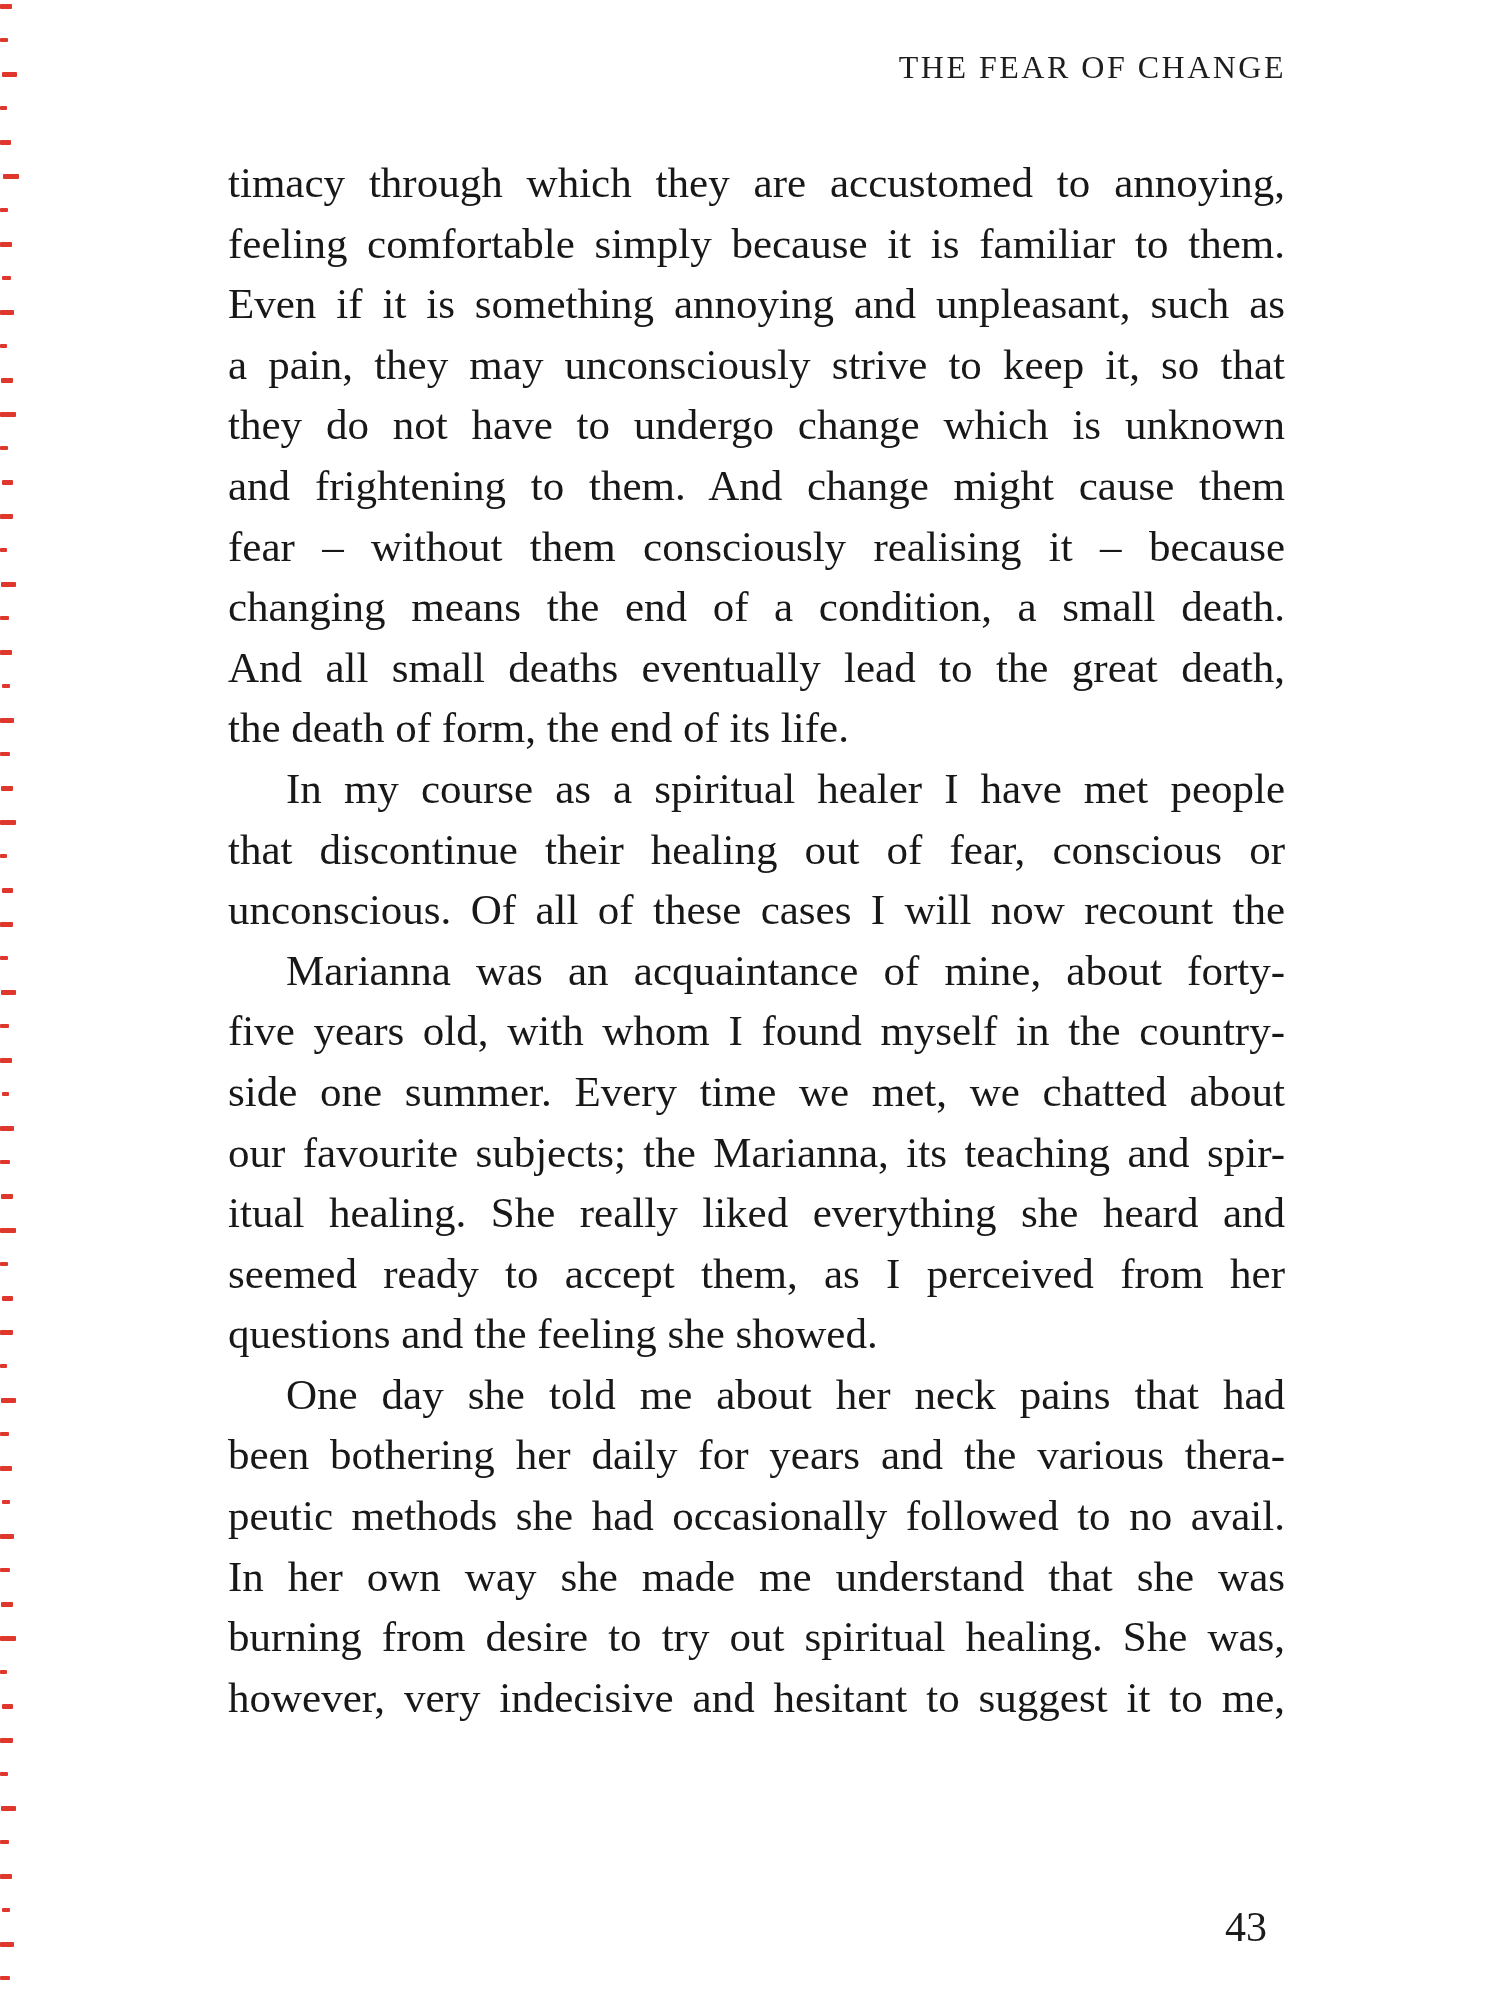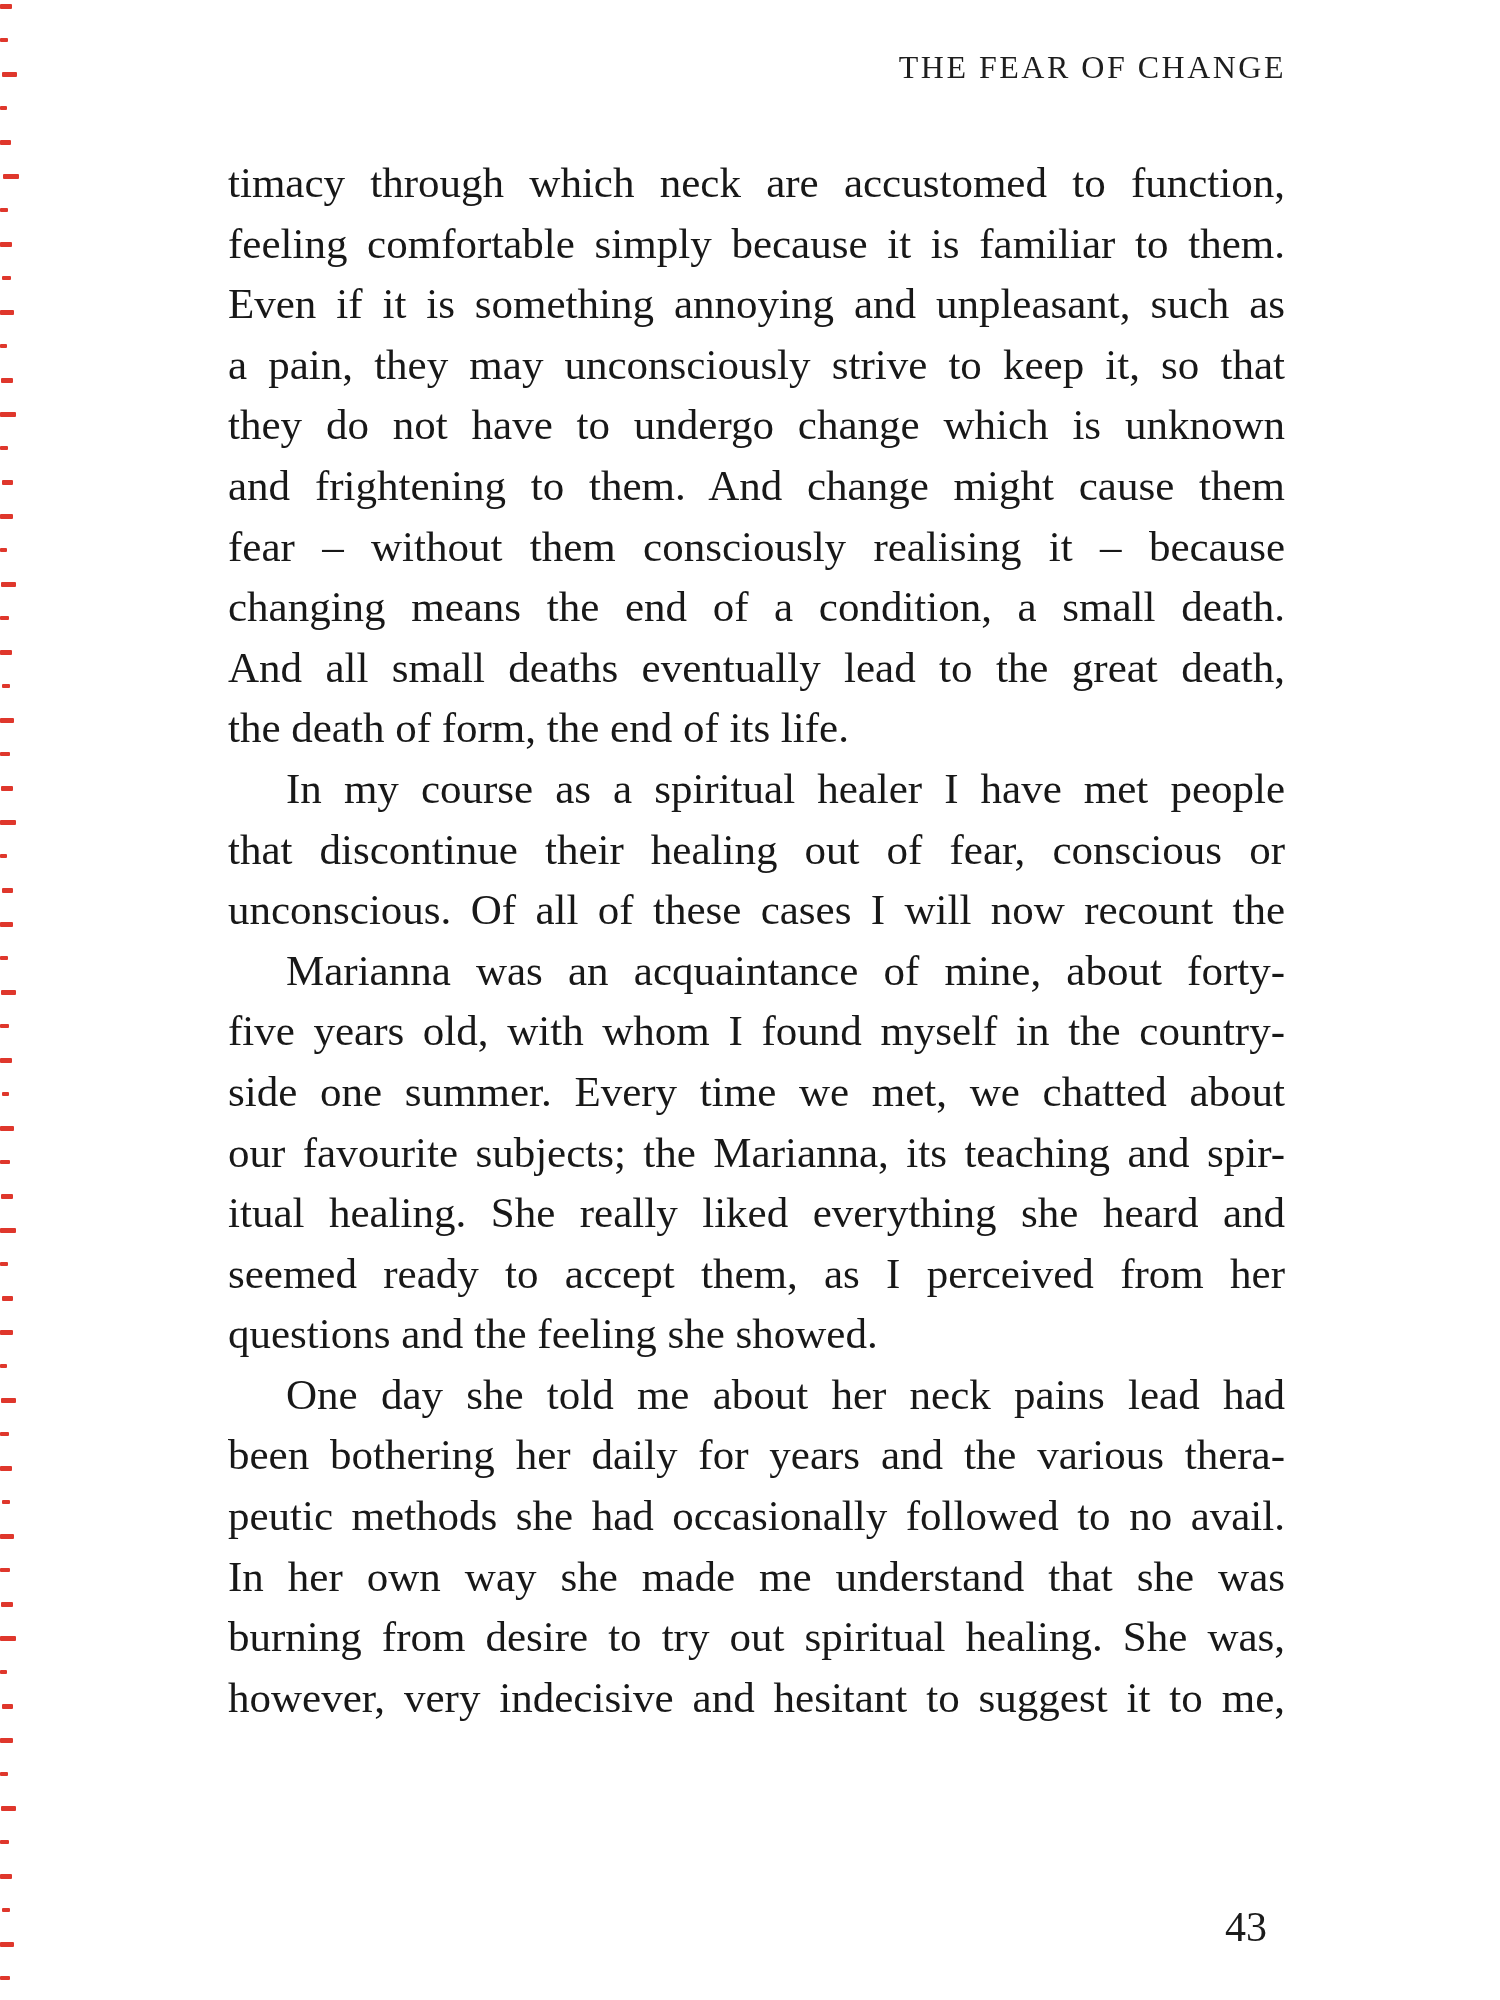--- a/index.html
+++ b/index.html
@@ -128,41 +128,41 @@
       <div class="edge-mark" style="top: 1772px; width: 8px; height: 4px; left: 0px; background: rgb(223, 55, 44);"></div>
       <div class="edge-mark" style="top: 1806px; width: 15px; height: 5px; left: 1px; background: rgb(223, 55, 44);"></div>
       <div class="edge-mark" style="top: 1840px; width: 9px; height: 4px; left: 0px; background: rgb(223, 55, 44);"></div>
       <div class="edge-mark" style="top: 1874px; width: 12px; height: 5px; left: 0px; background: rgb(223, 55, 44);"></div>
       <div class="edge-mark" style="top: 1908px; width: 8px; height: 4px; left: 2px; background: rgb(223, 55, 44);"></div>
       <div class="edge-mark" style="top: 1942px; width: 14px; height: 5px; left: 0px; background: rgb(223, 55, 44);"></div>
       <div class="edge-mark" style="top: 1976px; width: 10px; height: 4px; left: 0px; background: rgb(223, 55, 44);"></div>
     </div>
   <div class="running-header">THE FEAR OF CHANGE</div>
   <div class="body-text">
-      <div class="line">timacy through which neck are accustomed to function,</div>
+      <div class="line">timacy through which they are accustomed to annoying,</div>
       <div class="line">feeling comfortable simply because it is familiar to them.</div>
       <div class="line">Even if it is something annoying and unpleasant, such as</div>
       <div class="line">a pain, they may unconsciously strive to keep it, so that</div>
       <div class="line">they do not have to undergo change which is unknown</div>
       <div class="line">and frightening to them. And change might cause them</div>
       <div class="line">fear – without them consciously realising it – because</div>
       <div class="line">changing means the end of a condition, a small death.</div>
       <div class="line">And all small deaths eventually lead to the great death,</div>
       <div class="line last">the death of form, the end of its life.</div>
       <div class="line indent">In my course as a spiritual healer I have met people</div>
       <div class="line">that discontinue their healing out of fear, conscious or</div>
       <div class="line">unconscious. Of all of these cases I will now recount the</div>
       <div class="line indent">Marianna was an acquaintance of mine, about forty-</div>
       <div class="line">five years old, with whom I found myself in the country-</div>
       <div class="line">side one summer. Every time we met, we chatted about</div>
       <div class="line">our favourite subjects; the Marianna, its teaching and spir-</div>
       <div class="line">itual healing. She really liked everything she heard and</div>
       <div class="line">seemed ready to accept them, as I perceived from her</div>
       <div class="line last">questions and the feeling she showed.</div>
-      <div class="line indent">One day she told me about her neck pains lead had</div>
+      <div class="line indent">One day she told me about her neck pains that had</div>
       <div class="line">been bothering her daily for years and the various thera-</div>
       <div class="line">peutic methods she had occasionally followed to no avail.</div>
       <div class="line">In her own way she made me understand that she was</div>
       <div class="line">burning from desire to try out spiritual healing. She was,</div>
       <div class="line">however, very indecisive and hesitant to suggest it to me,</div>
     </div>
   <div class="page-number">43</div>
 </div>
 
 </body></html>

